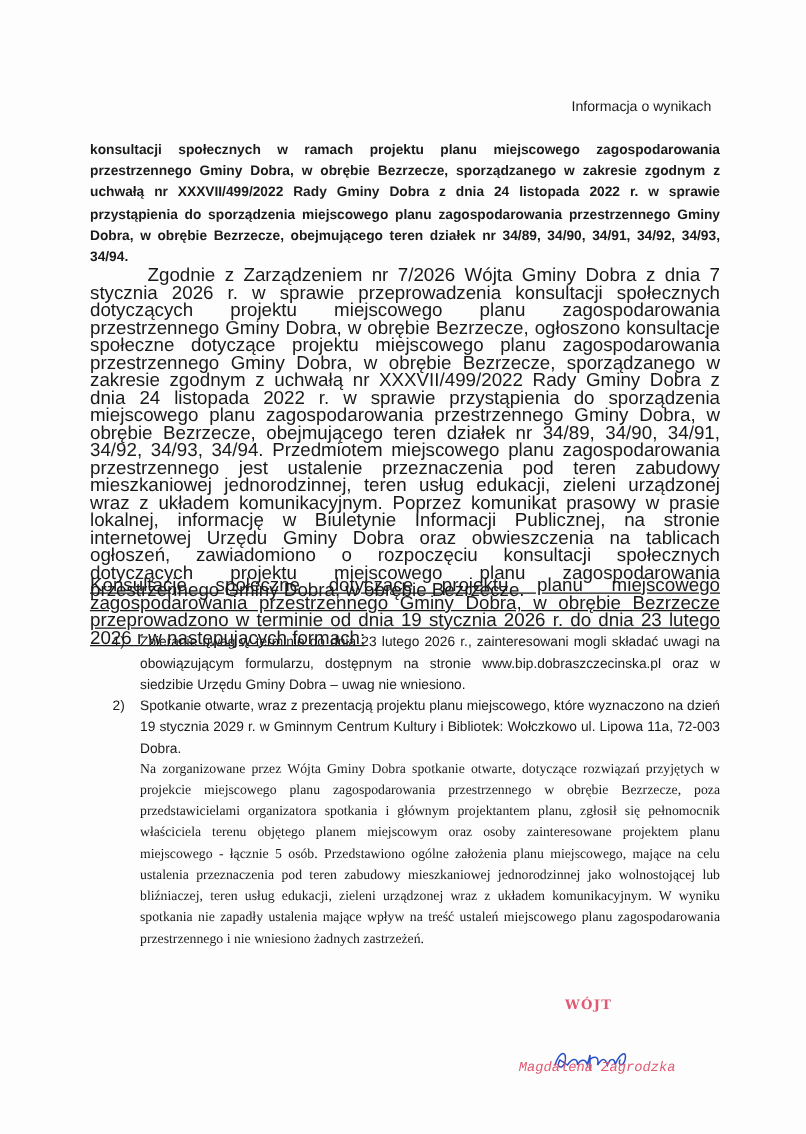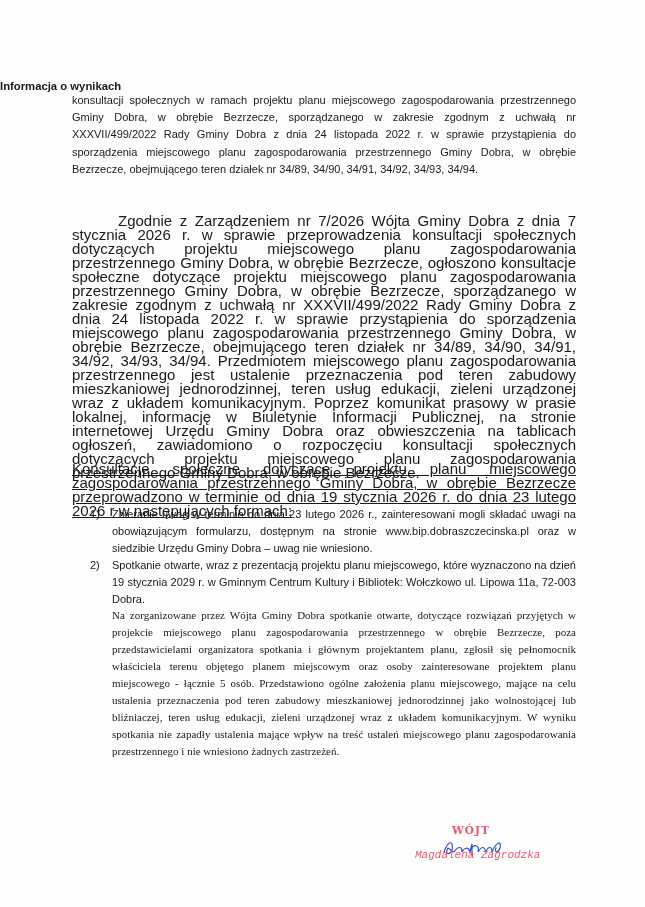--- a/index.html
+++ b/index.html
@@ -1,30 +1,30 @@
 <!DOCTYPE html>
 <html><head>
 <meta charset="utf-8">
 <style>
   html, body { margin: 0; padding: 0; background: #ffffff; }
   body { width: 645px; height: 907px; position: relative; overflow: hidden; font-family: "Liberation Sans", sans-serif; color: #1a1a1a; }
   .page { position: absolute; left: 0; top: 0; width: 645px; height: 907px; background: #fdfdfd; }
-  .title { position: absolute; left: 0; width: 569px; top: 80px; text-align: left; font-size: 11.3px; font-weight: bold; }
-  .intro { position: absolute; left: 72px; width: 504px; top: 92px; font-size: 11px; font-weight: normal; line-height: 17.2px; text-align: justify; }
+  .title { position: absolute; left: 0; width: 569px; top: 80px; text-align: right; font-size: 11.3px; font-weight: normal; }
+  .intro { position: absolute; left: 72px; width: 504px; top: 112px; font-size: 11px; font-weight: bold; line-height: 17.2px; text-align: justify; }
   .body { position: absolute; left: 72px; width: 504px; font-size: 15px; line-height: 14px; text-align: justify; }
   .p1 { top: 214px; text-indent: 46px; }
   .p2 { top: 462px; text-decoration: underline; }
   .list { position: absolute; left: 90px; width: 486px; top: 506px; font-size: 11px; line-height: 16.9px; text-align: justify; }
   .li { display: flex; }
   .li .num { width: 22px; flex: none; }
   .li .txt { flex: 1; }
   .li2 { margin-top: 0px; }
   .sub { padding-left: 22px; font-family: Liberation Serif, serif; }
   .closing { position: absolute; left: 72px; top: 793px; font-size: 11px; line-height: 16.9px; }
-  .stamp-title { position: absolute; left: 452px; top: 824px; font-family: "DejaVu Serif", serif; font-size: 10.5px; font-weight: bold; color: #e05a72; letter-spacing: 1px; }
+  .stamp-title { position: absolute; left: 452px; top: 798px; font-family: "DejaVu Serif", serif; font-size: 10.5px; font-weight: bold; color: #e05a72; letter-spacing: 1px; }
   .signature { position: absolute; left: 440px; top: 836px; width: 90px; height: 22px; }
   .stamp-name { position: absolute; left: 415px; top: 849px; font-family: Liberation Mono, monospace; font-style: italic; font-size: 11px; color: #e05a72; }
 </style>
 </head>
 <body>
 
 <div class="page">
   <div class="title">Informacja o wynikach</div>
   <div class="intro">konsultacji społecznych w ramach projektu planu miejscowego zagospodarowania przestrzennego Gminy Dobra, w obrębie Bezrzecze, sporządzanego w zakresie zgodnym z uchwałą nr XXXVII/499/2022 Rady Gminy Dobra z dnia 24 listopada 2022 r. w sprawie przystąpienia do sporządzenia miejscowego planu zagospodarowania przestrzennego Gminy Dobra, w obrębie Bezrzecze, obejmującego teren działek nr 34/89, 34/90, 34/91, 34/92, 34/93, 34/94.</div>
   <div class="body p1">Zgodnie z Zarządzeniem nr 7/2026 Wójta Gminy Dobra z dnia 7 stycznia 2026 r. w sprawie przeprowadzenia konsultacji społecznych dotyczących projektu miejscowego planu zagospodarowania przestrzennego Gminy Dobra, w obrębie Bezrzecze, ogłoszono konsultacje społeczne dotyczące projektu miejscowego planu zagospodarowania przestrzennego Gminy Dobra, w obrębie Bezrzecze, sporządzanego w zakresie zgodnym z uchwałą nr XXXVII/499/2022 Rady Gminy Dobra z dnia 24 listopada 2022 r. w sprawie przystąpienia do sporządzenia miejscowego planu zagospodarowania przestrzennego Gminy Dobra, w obrębie Bezrzecze, obejmującego teren działek nr 34/89, 34/90, 34/91, 34/92, 34/93, 34/94. Przedmiotem miejscowego planu zagospodarowania przestrzennego jest ustalenie przeznaczenia pod teren zabudowy mieszkaniowej jednorodzinnej, teren usług edukacji, zieleni urządzonej wraz z układem komunikacyjnym. Poprzez komunikat prasowy w prasie lokalnej, informację w Biuletynie Informacji Publicznej, na stronie internetowej Urzędu Gminy Dobra oraz obwieszczenia na tablicach ogłoszeń, zawiadomiono o rozpoczęciu konsultacji społecznych dotyczących projektu miejscowego planu zagospodarowania przestrzennego Gminy Dobra, w obrębie Bezrzecze.</div>

